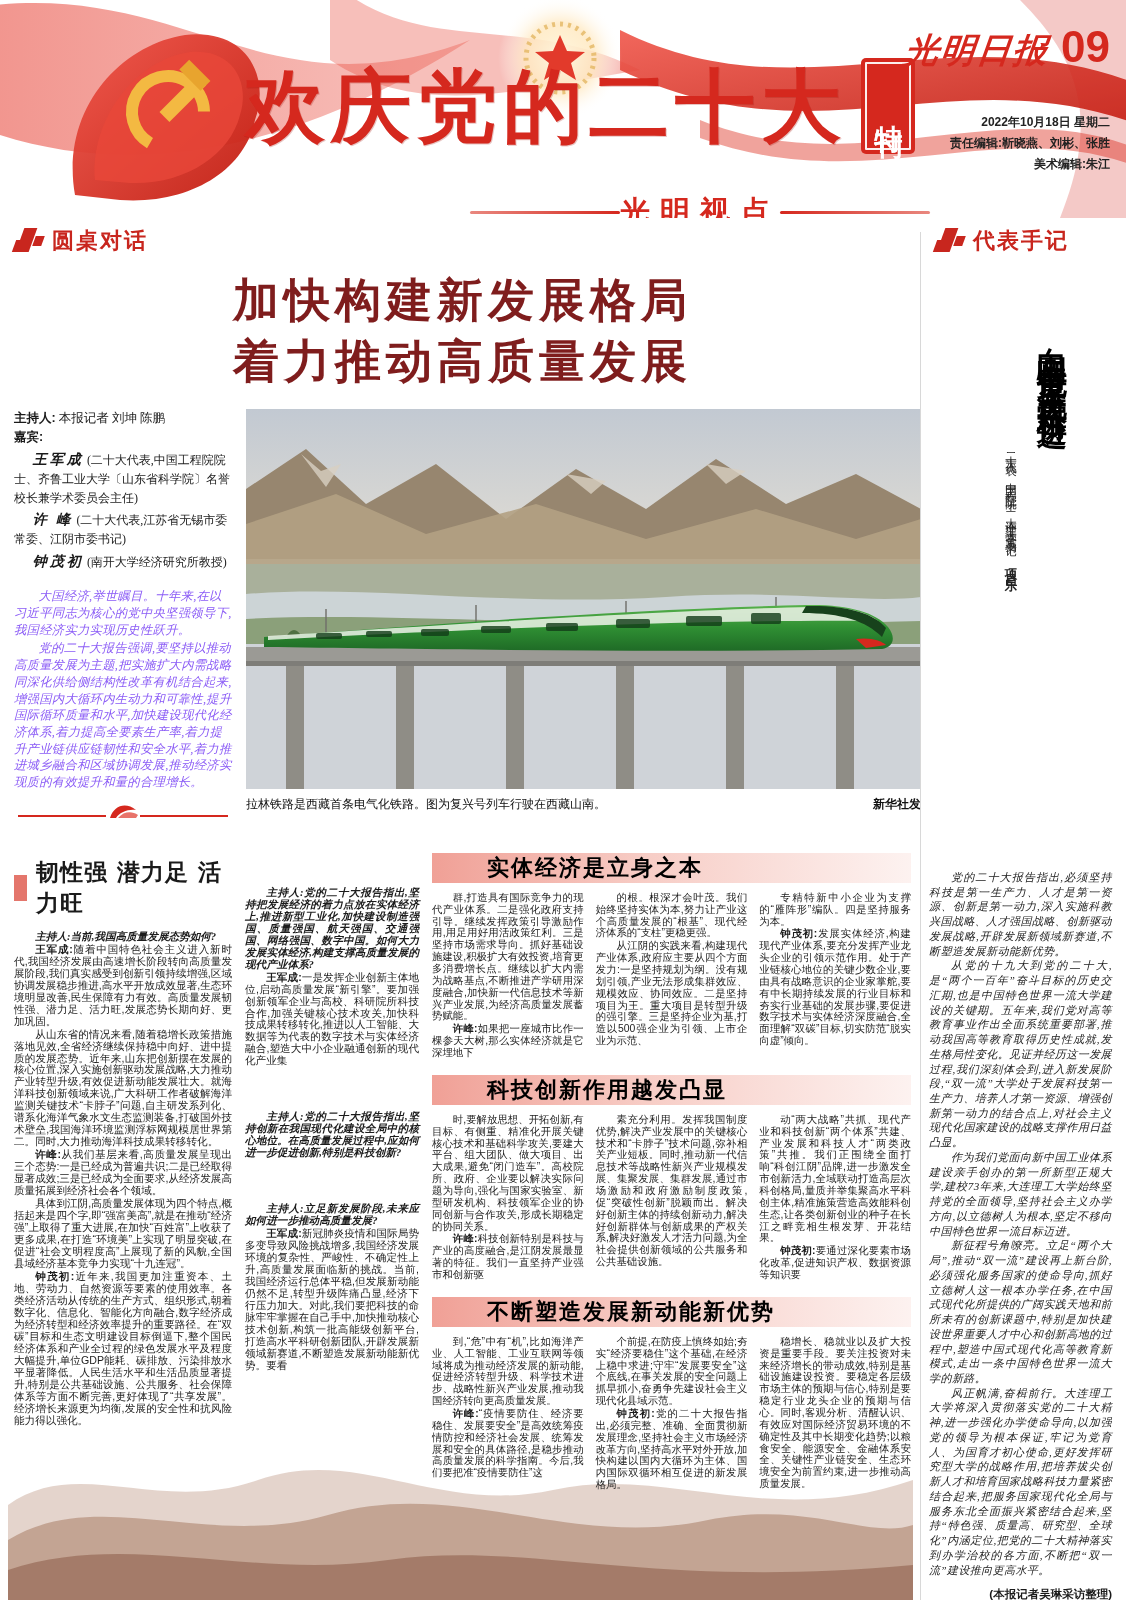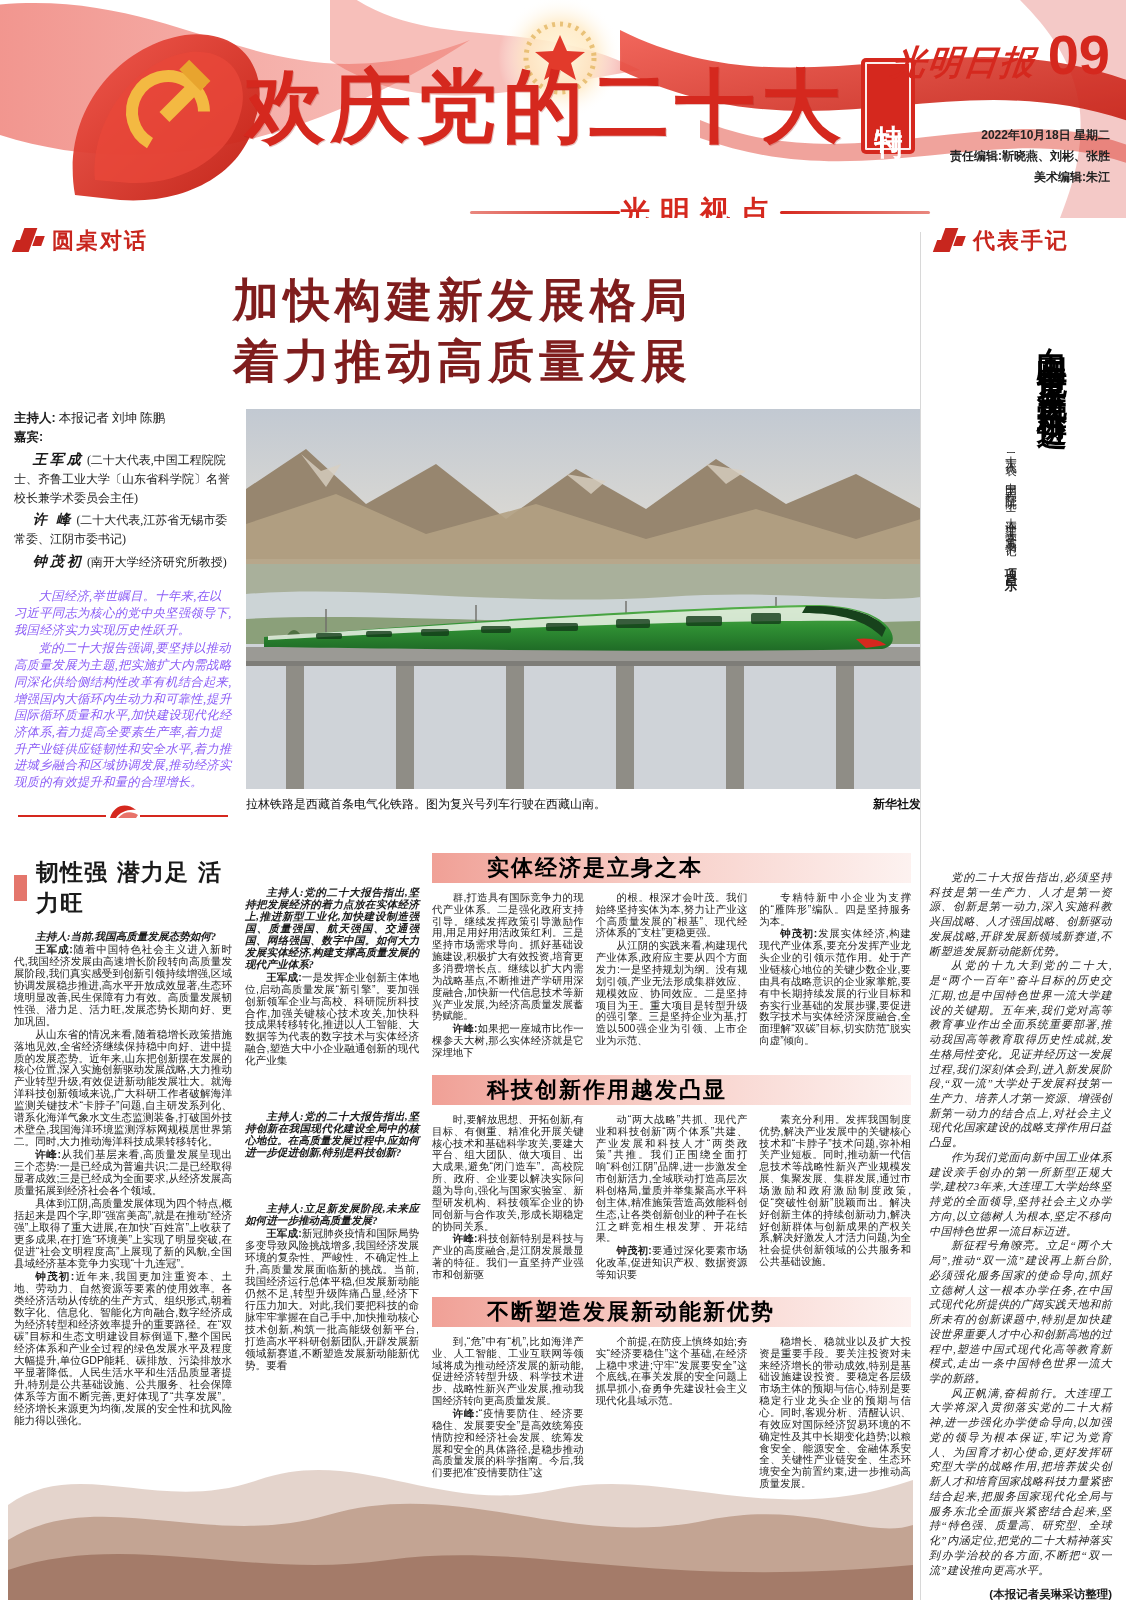--- a/index.html
+++ b/index.html
@@ -20,21 +20,21 @@
            outline:2px solid rgba(255,255,255,.92); outline-offset:-6px; height:96px; }
   .banner-sub { margin-top:38px; display:flex; align-items:center; justify-content:flex-end; }
   .banner-sub .sub-text { color:#d5281e; font-weight:700; font-size:30px; letter-spacing:10px;
                           font-family:"Liberation Sans", sans-serif; }
   .banner-sub .line { display:inline-block; width:150px; height:3px;
                       background:linear-gradient(to right,#e9887f,#d5281e); border-radius:2px; }
   .masthead-right { position:absolute; right:16px; top:22px; text-align:right; z-index:5; }
   .logo-row { display:flex; align-items:baseline; gap:12px; justify-content:flex-end; }
   .paper-logo { color:#d5281e; font-family:"DejaVu Serif", serif; font-style:italic; font-weight:900;
                 font-size:34px; letter-spacing:2px; transform:skewX(-6deg); display:inline-block; }
-  .page-no { color:#d5281e; font-family:"Liberation Sans", sans-serif; font-weight:700; font-size:56px; }
+  .page-no { color:#d5281e; font-family:"Liberation Sans", sans-serif; font-weight:700; font-size:44px; }
   .date-block { margin-top:38px; font-family:"Liberation Sans", sans-serif; font-weight:700;
                 font-size:12px; line-height:1.75; color:#222; }
 
   
   .badge { display:flex; align-items:center; gap:8px; }
   .bicon { position:relative; width:30px; height:26px; flex:0 0 auto; }
   .bicon i { position:absolute; background:#c8261e; }
   .bicon .p1 { left:0; top:12px; width:8px; height:12px; transform:skewX(-20deg); }
   .bicon .p2 { left:6px; top:0; width:13px; height:24px; transform:skewX(-20deg); }
   .bicon .p3 { left:20px; top:8px; width:9px; height:10px; transform:skewX(-20deg); }
@@ -331,40 +331,41 @@
           <section class="boxed">
             <div class="sec-head">
               <span class="sec-title">科技创新作用越发凸显</span>
             </div>
             <div class="sec-cols">
               <div class="sec-col textcol">
                   <p class="para k-plain"><b class="lead"></b><span class="txt">时,要解放思想、开拓创新,有目标、有侧重、精准化开展关键核心技术和基础科学攻关,要建大平台、组大团队、做大项目、出大成果,避免“闭门造车”。高校院所、政府、企业要以解决实际问题为导向,强化与国家实验室、新型研发机构、科技领军企业的协同创新与合作攻关,形成长期稳定的协同关系。</span></p>
                   <p class="para k-speaker"><b class="lead">许峰:</b><span class="txt">科技创新特别是科技与产业的高度融合,是江阴发展最显著的特征。我们一直坚持产业强市和创新驱</span></p>
                 </div>
               <div class="sec-col textcol">
+                  <p class="para k-plain"><b class="lead"></b><span class="txt">素充分利用。发挥我国制度优势,解决产业发展中的关键核心技术和“卡脖子”技术问题,弥补相关产业短板。同时,推动新一代信息技术等战略性新兴产业规模发展、集聚发展、集群发展,通过市场激励和政府激励制度政策,促“突破性创新”脱颖而出。解决好创新主体的持续创新动力,解决好创新群体与创新成果的产权关系,解决好激发人才活力问题,为全社会提供创新领域的公共服务和公共基础设施。</span></p>
+                </div>
+              <div class="sec-col textcol">
                   <p class="para k-plain"><b class="lead"></b><span class="txt">动“两大战略”共抓、现代产业和科技创新“两个体系”共建、产业发展和科技人才“两类政策”共推。我们正围绕全面打响“科创江阴”品牌,进一步激发全市创新活力,全域联动打造高层次科创格局,量质并举集聚高水平科创主体,精准施策营造高效能科创生态,让各类创新创业的种子在长江之畔竞相生根发芽、开花结果。</span></p>
                   <p class="para k-speaker"><b class="lead">钟茂初:</b><span class="txt">要通过深化要素市场化改革,促进知识产权、数据资源等知识要</span></p>
-                </div>
-              <div class="sec-col textcol">
-                  <p class="para k-plain"><b class="lead"></b><span class="txt">素充分利用。发挥我国制度优势,解决产业发展中的关键核心技术和“卡脖子”技术问题,弥补相关产业短板。同时,推动新一代信息技术等战略性新兴产业规模发展、集聚发展、集群发展,通过市场激励和政府激励制度政策,促“突破性创新”脱颖而出。解决好创新主体的持续创新动力,解决好创新群体与创新成果的产权关系,解决好激发人才活力问题,为全社会提供创新领域的公共服务和公共基础设施。</span></p>
                 </div>
             </div>
           </section>
 
           <section class="boxed">
             <div class="sec-head">
               <span class="sec-title">不断塑造发展新动能新优势</span>
             </div>
             <div class="sec-cols">
               <div class="sec-col textcol">
                   <p class="para k-plain"><b class="lead"></b><span class="txt">到,“危”中有“机”,比如海洋产业、人工智能、工业互联网等领域将成为推动经济发展的新动能,促进经济转型升级、科学技术进步、战略性新兴产业发展,推动我国经济转向更高质量发展。</span></p>
                   <p class="para k-speaker"><b class="lead">许峰:</b><span class="txt">“疫情要防住、经济要稳住、发展要安全”是高效统筹疫情防控和经济社会发展、统筹发展和安全的具体路径,是稳步推动高质量发展的科学指南。今后,我们要把准“疫情要防住”这</span></p>
                 </div>
               <div class="sec-col textcol">
                   <p class="para k-plain"><b class="lead"></b><span class="txt">个前提,在防疫上慎终如始;夯实“经济要稳住”这个基础,在经济上稳中求进;守牢“发展要安全”这个底线,在事关发展的安全问题上抓早抓小,奋勇争先建设社会主义现代化县域示范。</span></p>
+                  <p class="para k-speaker"><b class="lead">钟茂初:</b><span class="txt">党的二十大报告指出,必须完整、准确、全面贯彻新发展理念,坚持社会主义市场经济改革方向,坚持高水平对外开放,加快构建以国内大循环为主体、国内国际双循环相互促进的新发展格局。</span></p>
                 </div>
               <div class="sec-col textcol">
                   <p class="para k-plain"><b class="lead"></b><span class="txt">稳增长、稳就业以及扩大投资是重要手段。要关注投资对未来经济增长的带动成效,特别是基础设施建设投资。要稳定各层级市场主体的预期与信心,特别是要稳定行业龙头企业的预期与信心。同时,客观分析、清醒认识、有效应对国际经济贸易环境的不确定性及其中长期变化趋势;以粮食安全、能源安全、金融体系安全、关键性产业链安全、生态环境安全为前置约束,进一步推动高质量发展。</span></p>
                 </div>
             </div>
           </section>
 
         </div>
       </div>
     </div>

